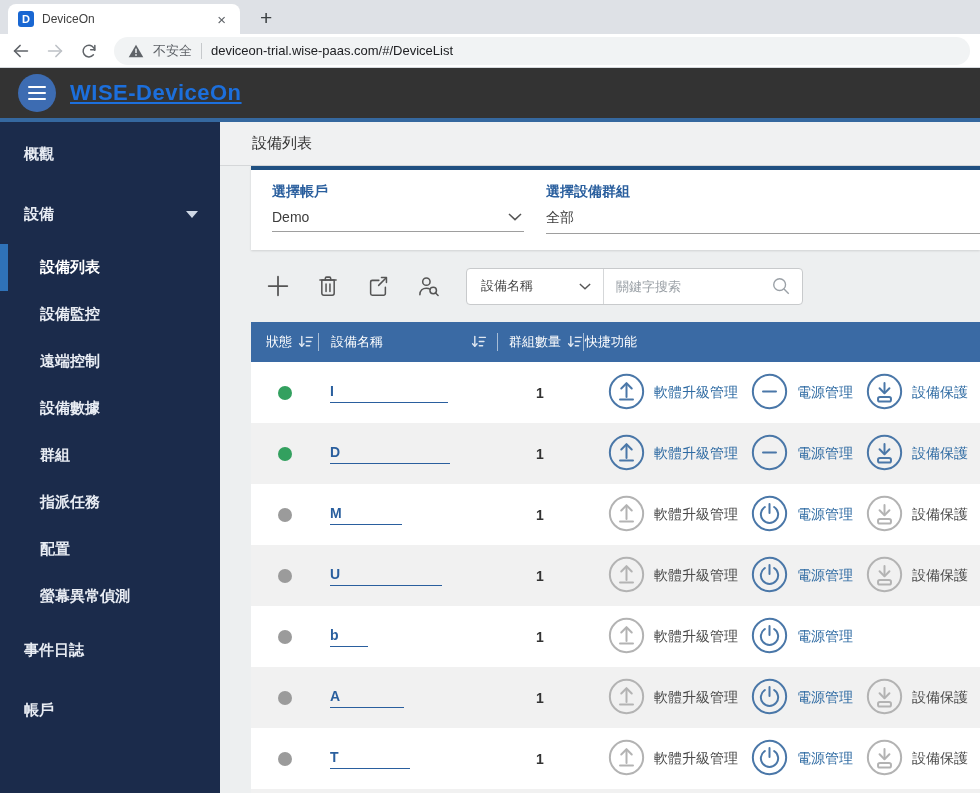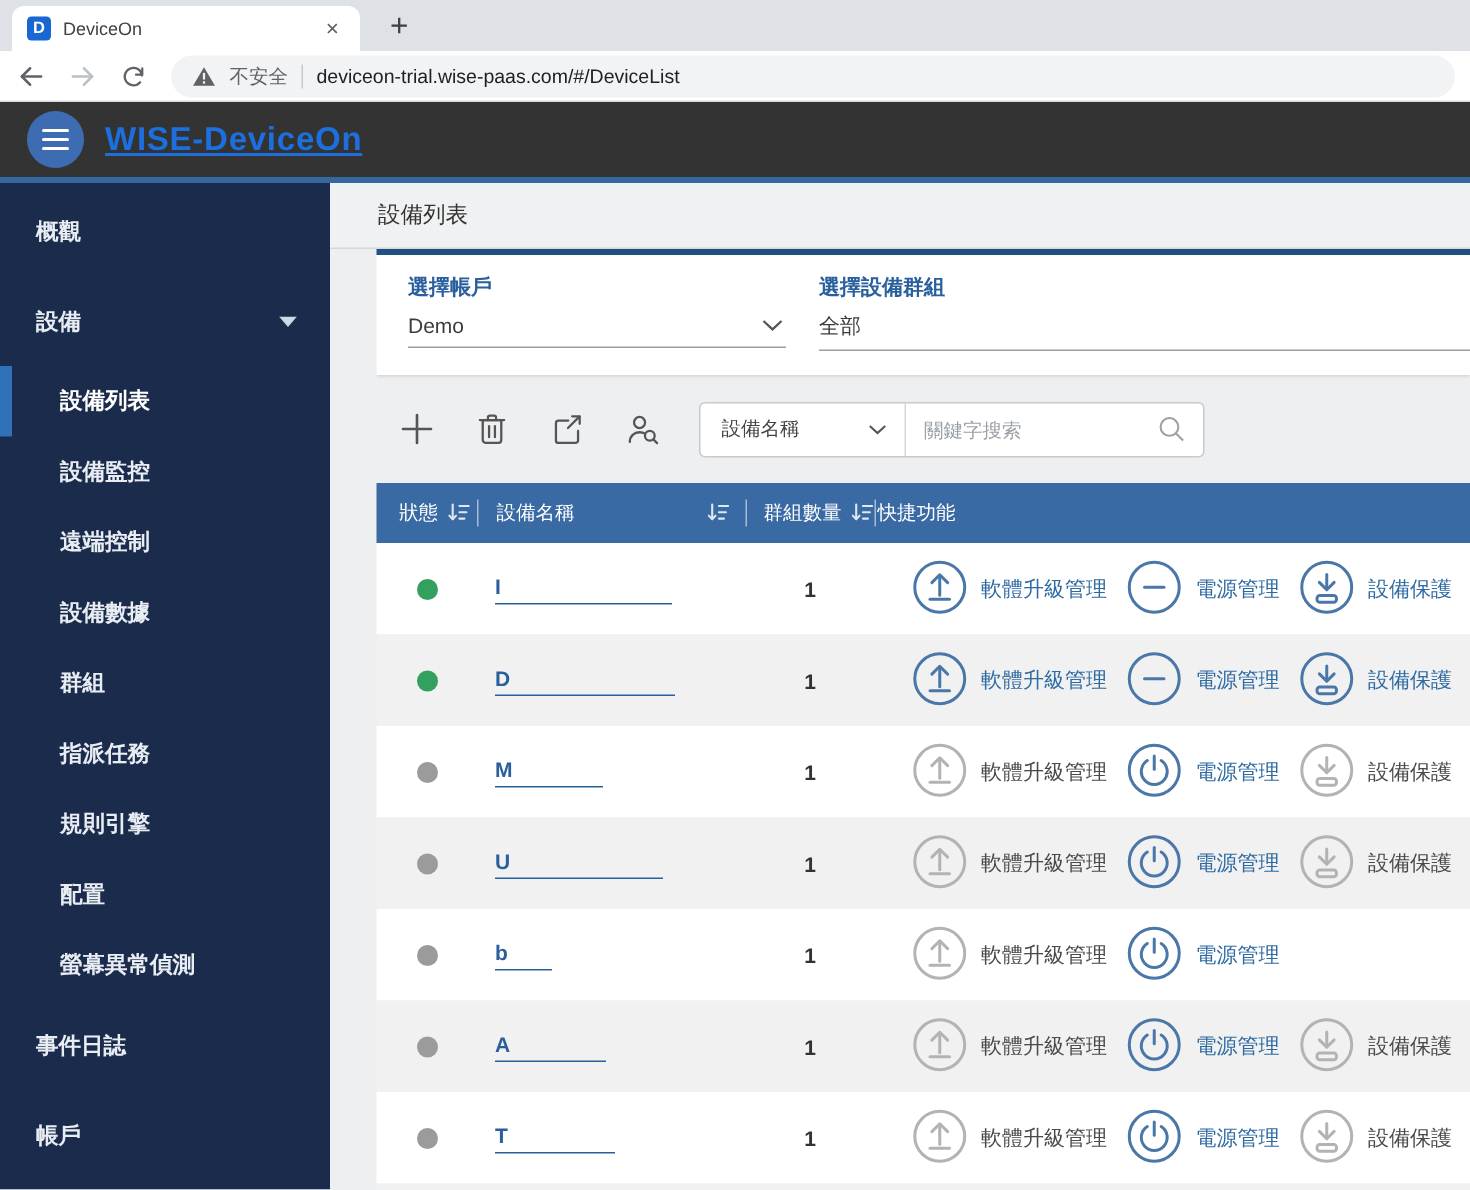--- a/index.html
+++ b/index.html
@@ -170,23 +170,20 @@
       <div class="side-item lvl2">
         <span>設備數據</span>
       </div>
       <div class="side-item lvl2">
         <span>群組</span>
       </div>
       <div class="side-item lvl2">
         <span>指派任務</span>
       </div>
       <div class="side-item lvl2">
-        <span>規則引擎</span>
-      </div>
-      <div class="side-item lvl2">
         <span>配置</span>
       </div>
       <div class="side-item lvl2">
         <span>螢幕異常偵測</span>
       </div>
       <div class="side-item lvl1">
         <span>事件日誌</span>
       </div>
       <div class="side-item lvl1">
         <span>帳戶</span>

